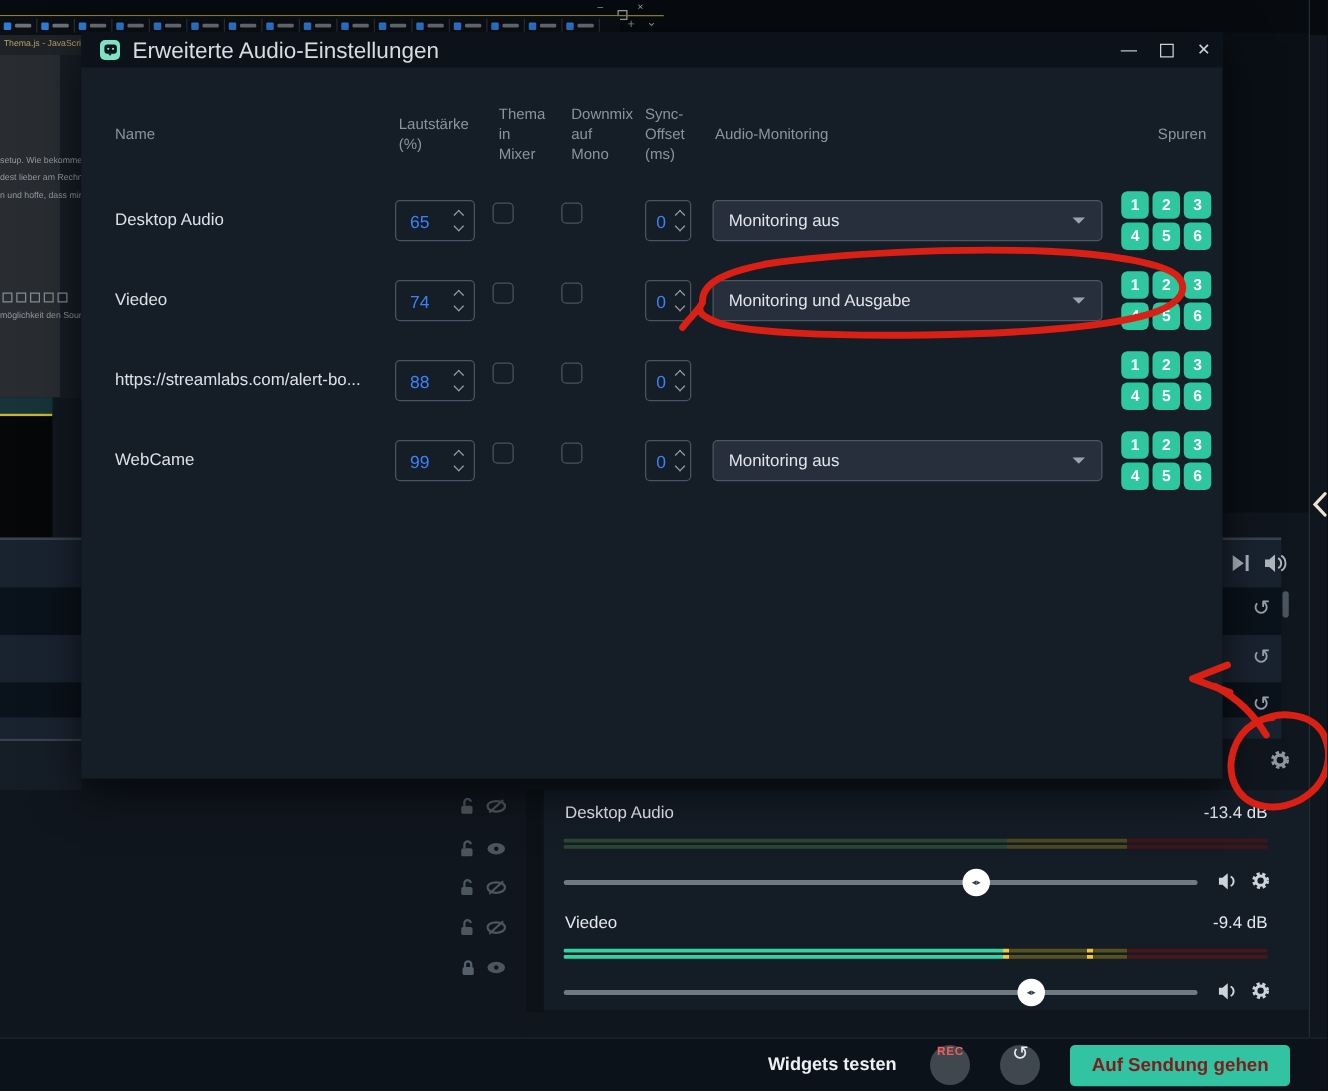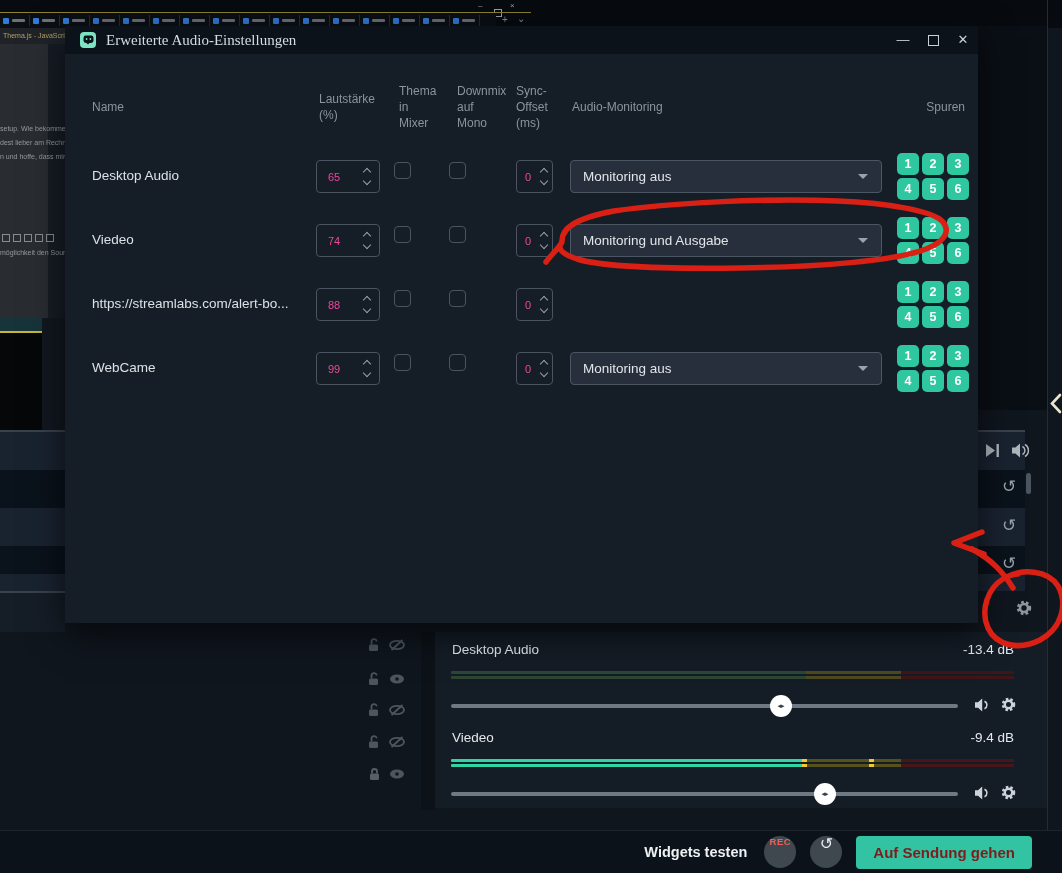--- a/index.html
+++ b/index.html
@@ -53,45 +53,45 @@
   
   #mixer{left:435px;top:632px;width:612px;height:176px;background:#141c26;}
   .ch-name{color:#e4e8ec;font-size:13.5px;}
   .ch-db{color:#e4e8ec;font-size:13.5px;text-align:right;}
   .vu{left:16px;width:563px;height:2.5px;border-radius:1px;}
   .slider-track{left:16px;width:507px;height:4px;border-radius:2px;background:#6e7983;}
   .slider-handle{width:22px;height:22px;border-radius:50%;background:#ffffff;
     display:flex;align-items:center;justify-content:center;color:#39424b;font-size:7px;letter-spacing:0px;}
   
   #footer{left:0;top:830px;width:1062px;height:43px;background:#0c1219;border-top:1px solid #1c2631;
-    display:flex;align-items:center;justify-content:flex-end;box-sizing:border-box;padding-right:30px;gap:14px;}
+    display:flex;align-items:center;justify-content:flex-end;box-sizing:border-box;padding-right:30px;gap:24px;}
   #widgets-label{color:#eef1f3;font-size:14.5px;font-weight:bold;margin-right:3px;}
   .circle-btn{width:32px;height:32px;border-radius:50%;background:#3f474f;display:flex;align-items:flex-start;justify-content:center;}
   #rec-btn span{color:#f05f5a;font-size:9.5px;font-weight:bold;letter-spacing:.5px;}
   #replay-btn span{color:#e8ecef;font-size:16px;line-height:16px;}
   #go-live{height:33px;padding:0 17px;border-radius:4px;background:#31c3a2;border:none;
     color:#7f1d1d;font-size:15px;font-weight:bold;font-family:"Liberation Sans",sans-serif;
     display:flex;align-items:center;}
   
   #dialog{left:65px;top:26px;width:913px;height:597px;background:#151d27;
     box-shadow:0 10px 34px rgba(0,0,0,.65);}
   #dlg-titlebar{left:0;top:0;width:100%;height:28px;background:#0c1219;display:flex;align-items:center;}
   #dlg-appicon{width:16px;height:16px;border-radius:4px;background:#7ce3c3;margin:0 10px 0 15px;
     display:flex;align-items:center;justify-content:center;}
-  #dlg-title{color:#d7dce1;font-size:15px;flex:1;font-family:Liberation Serif, serif;}
+  #dlg-title{color:#d7dce1;font-size:18px;flex:1;}
   .dlg-ctl{color:#c9d0d6;width:30px;text-align:center;font-size:13px;line-height:28px;}
   #dlg-max i{display:inline-block;width:9px;height:9px;border:1.5px solid #c9d0d6;vertical-align:middle;}
   .hdr{color:#8b939c;font-size:12px;line-height:16px;position:absolute;}
   .arow{position:relative;height:64px;}
   .aname{position:absolute;left:27px;top:24px;color:#dce1e6;font-size:13.5px;white-space:nowrap;}
   .spin{position:absolute;top:16px;height:33px;border:1px solid #4a5461;border-radius:4px;box-sizing:border-box;
     display:flex;align-items:center;}
   .spin.vol{left:251px;width:64px;}
   .spin.sync{left:451px;width:37px;}
-  .spin .num{color:#ec4899;font-size:11px;flex:1;padding-left:11px;}
+  .spin .num{color:#3b82f6;font-size:14px;flex:1;padding-left:11px;}
   .spin.sync .num{padding-left:8px;}
   .chevs{display:flex;flex-direction:column;gap:3px;margin-right:9px;}
   .spin.sync .chevs{margin-right:5px;}
   .chev{width:5px;height:5px;border-right:1.5px solid #97a0a9;border-bottom:1.5px solid #97a0a9;}
   .chev.up{transform:rotate(-135deg);}
   .chev.dn{transform:rotate(45deg);}
   .cb{position:absolute;top:18px;width:17px;height:17px;border:1.6px solid #4a545f;border-radius:4px;box-sizing:border-box;}
   .cb.c1{left:329px;}
   .cb.c2{left:384px;}
   .dd{position:absolute;left:505px;top:16px;width:312px;height:33px;background:#262f3b;

